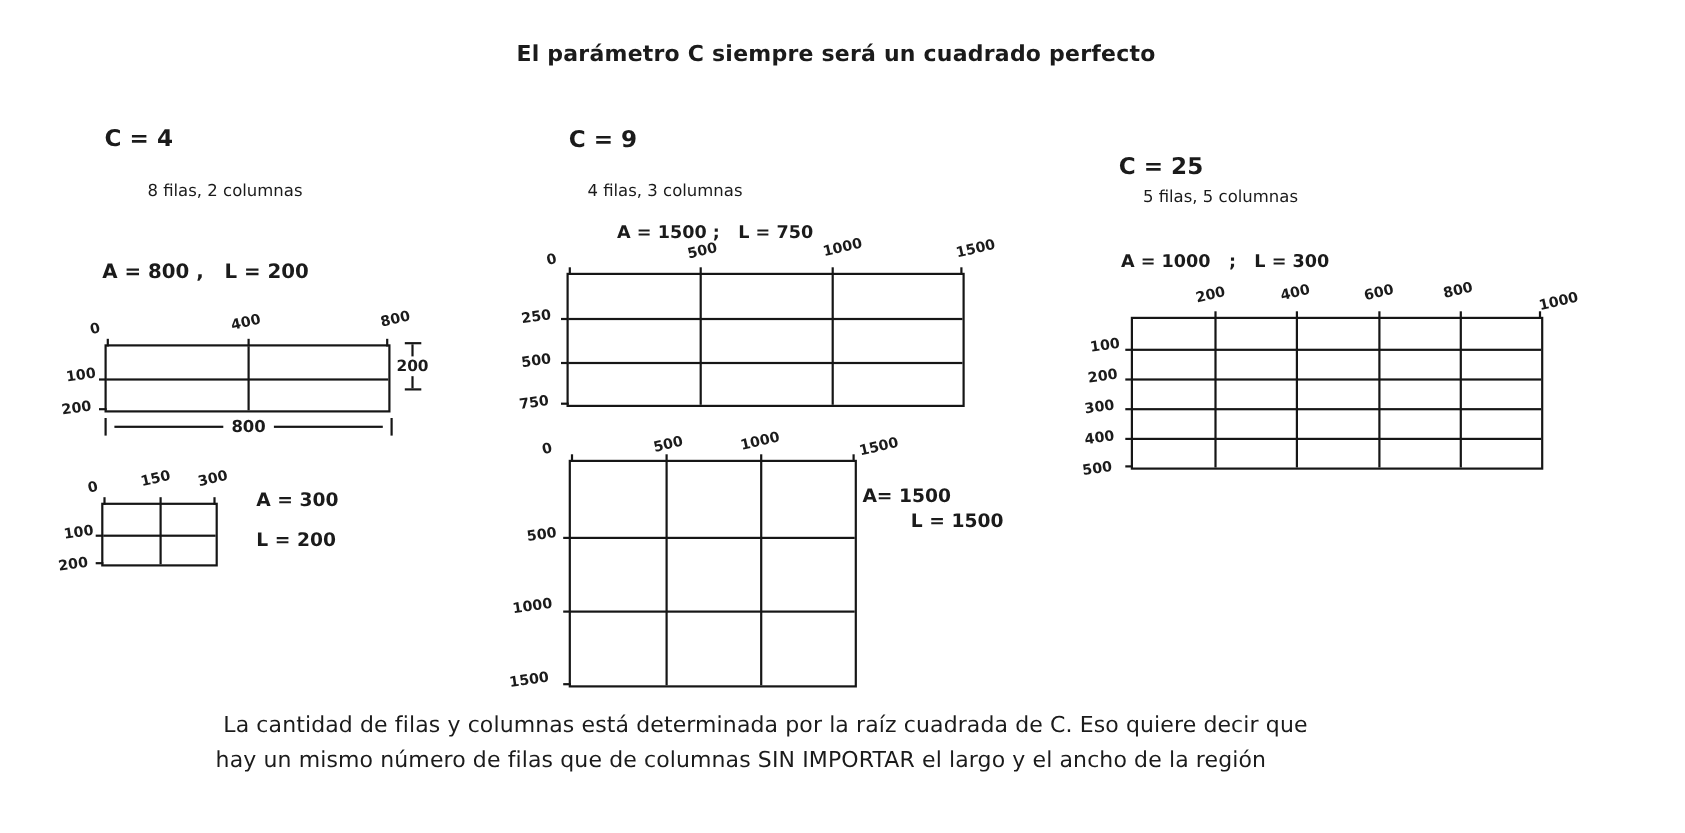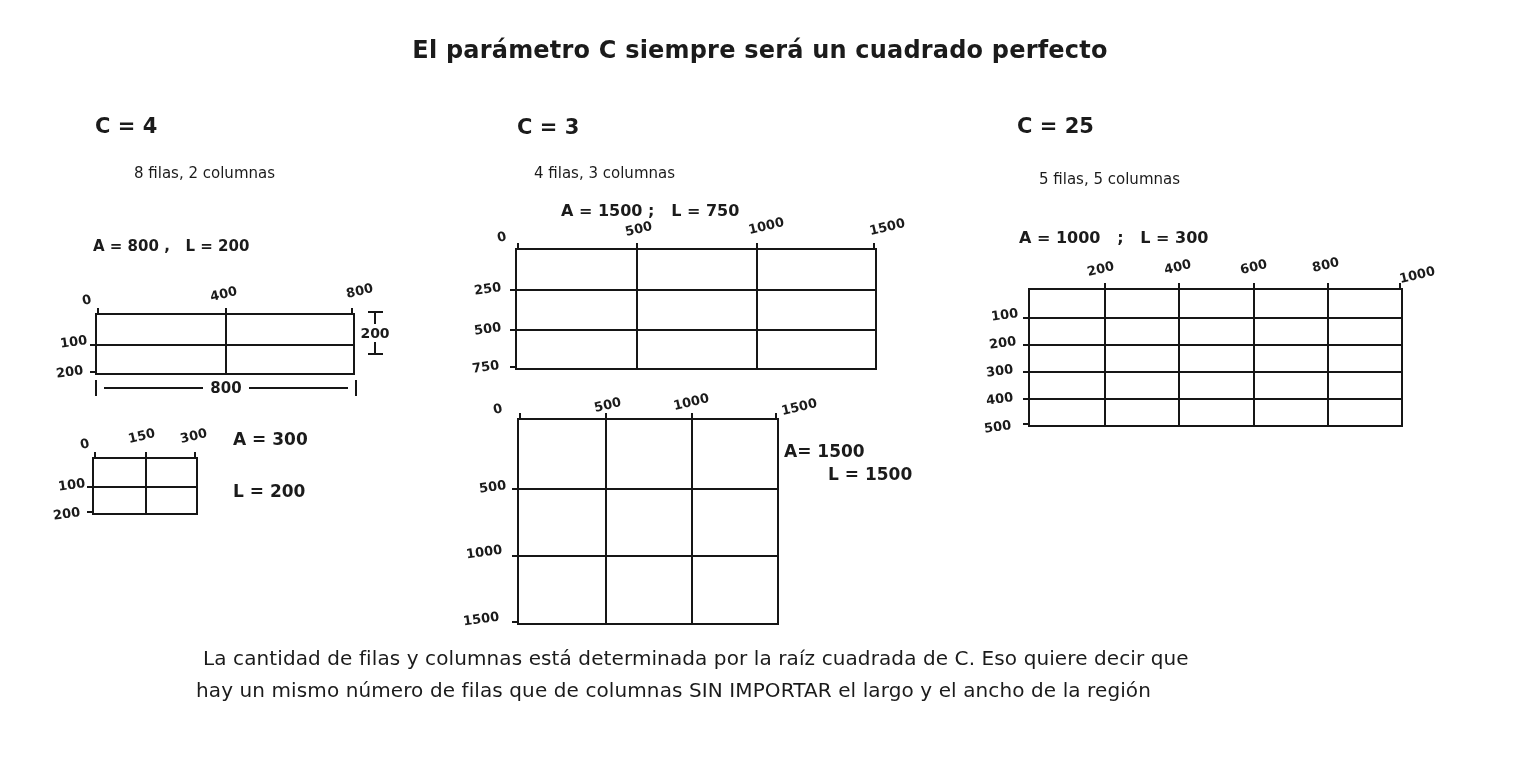--- a/index.html
+++ b/index.html
@@ -3,25 +3,25 @@
 <meta charset="utf-8">
 <style>
   * { margin:0; padding:0; box-sizing:border-box; }
   html,body { background:#ffffff; }
   .canvas {
     position:relative; width:1532px; height:757px; background:#ffffff;
     font-family:"DejaVu Sans", sans-serif; color:#1b1b1b; overflow:hidden;
   }
   .title {
     position:absolute; left:0; right:12px; top:36px; text-align:center;
-    font-size:24px; font-weight:600; letter-spacing:0.2px;
+    font-size:20px; font-weight:600; letter-spacing:0.2px;
   }
   .ex-heading { position:absolute; font-size:21px; font-weight:600; }
   .ex-sub     { position:absolute; font-size:15px; font-weight:500; }
-  .ex-params  { position:absolute; font-size:15px; font-weight:700; white-space:pre; }
+  .ex-params  { position:absolute; font-size:18px; font-weight:700; white-space:pre; }
   .side-label { position:absolute; font-size:17px; font-weight:700; }
 
   .gridbox { position:absolute; border:2px solid #161616; background:transparent; }
   .vl { position:absolute; top:0; bottom:0; width:2px; background:#161616; }
   .hl { position:absolute; left:0; right:0; height:2px; background:#161616; }
   .tick-top  { position:absolute; top:-7px;  width:2px; height:7px; background:#161616; }
   .tick-left { position:absolute; left:-7px; width:7px; height:2px; background:#161616; }
 
   .xtick { position:absolute; font-size:13px; font-weight:700; transform:rotate(-13deg); white-space:nowrap; }
   .ytick { position:absolute; font-size:13px; font-weight:700; transform:rotate(-8deg); white-space:nowrap; }
@@ -87,24 +87,24 @@
     <div class="tick-top" style="left:50%;"></div>
     <div class="tick-top" style="right:0;"></div>
     <div class="tick-left" style="top:50%;"></div>
     <div class="tick-left" style="bottom:0;"></div>
   </div>
   <span class="xtick" style="left:80px; top:436px;">0</span>
   <span class="xtick" style="left:128px; top:428px;">150</span>
   <span class="xtick" style="left:180px; top:428px;">300</span>
   <span class="ytick" style="left:58px; top:477px;">100</span>
   <span class="ytick" style="left:53px; top:506px;">200</span>
-  <div class="side-label" style="left:233px; top:429px;text-align:center;">A = 300</div>
+  <div class="side-label" style="left:233px; top:445px;text-align:center;">A = 300</div>
   <div class="side-label" style="left:233px; top:481px;">L = 200</div>
 
-  <div class="ex-heading" style="left:517px; top:115px;">C = 3</div>
+  <div class="ex-heading" style="left:517px; top:115px;">C = 9</div>
   <div class="ex-sub" style="left:534px; top:164px;">4 filas, 3 columnas</div>
   <div class="ex-params" style="left:561px; top:201px; font-size:16px;">A = 1500 ;   L = 750</div>
 
   <div class="gridbox" style="left:515px; top:248px; width:362px; height:122px;">
     <div class="vl" style="left:33.33%;"></div>
     <div class="vl" style="left:66.66%;"></div>
     <div class="hl" style="top:33.33%;"></div>
     <div class="hl" style="top:66.66%;"></div>
     <div class="tick-top" style="left:0;"></div>
     <div class="tick-top" style="left:33.33%;"></div>
@@ -138,21 +138,21 @@
   <span class="xtick" style="left:493px; top:401px;">0</span>
   <span class="xtick" style="left:594px; top:397px;">500</span>
   <span class="xtick" style="left:673px; top:394px;">1000</span>
   <span class="xtick" style="left:781px; top:399px;">1500</span>
   <span class="ytick" style="left:479px; top:479px;">500</span>
   <span class="ytick" style="left:466px; top:544px;">1000</span>
   <span class="ytick" style="left:463px; top:611px;">1500</span>
   <div class="side-label" style="left:784px; top:441px;">A= 1500</div>
   <div class="side-label" style="left:828px; top:464px;">L = 1500</div>
 
-  <div class="ex-heading" style="left:1017px; top:114px;">C = 25</div>
+  <div class="ex-heading" style="left:1017px; top:139px;">C = 25</div>
   <div class="ex-sub" style="left:1039px; top:170px;">5 filas, 5 columnas</div>
   <div class="ex-params" style="left:1019px; top:228px; font-size:16px;">A = 1000   ;   L = 300</div>
 
   <div class="gridbox" style="left:1028px; top:288px; width:375px; height:139px;">
     <div class="vl" style="left:20%;"></div>
     <div class="vl" style="left:40%;"></div>
     <div class="vl" style="left:60%;"></div>
     <div class="vl" style="left:80%;"></div>
     <div class="hl" style="top:20%;"></div>
     <div class="hl" style="top:40%;"></div>

